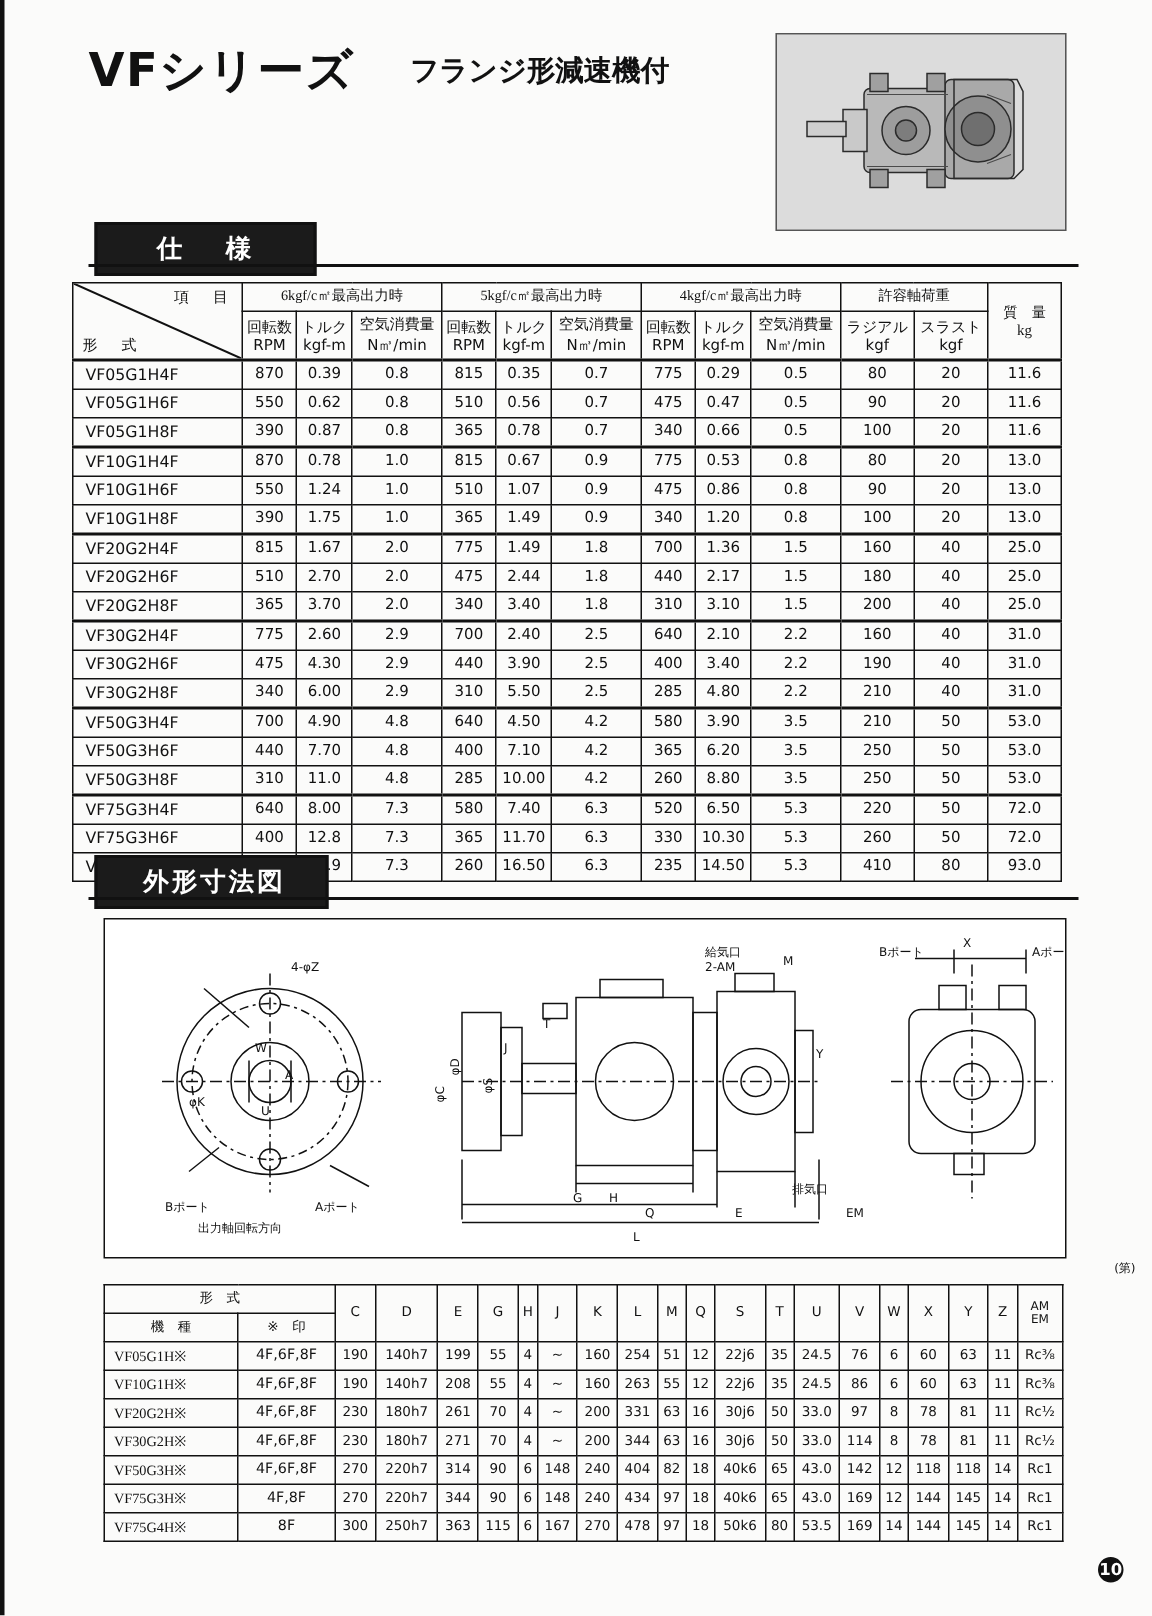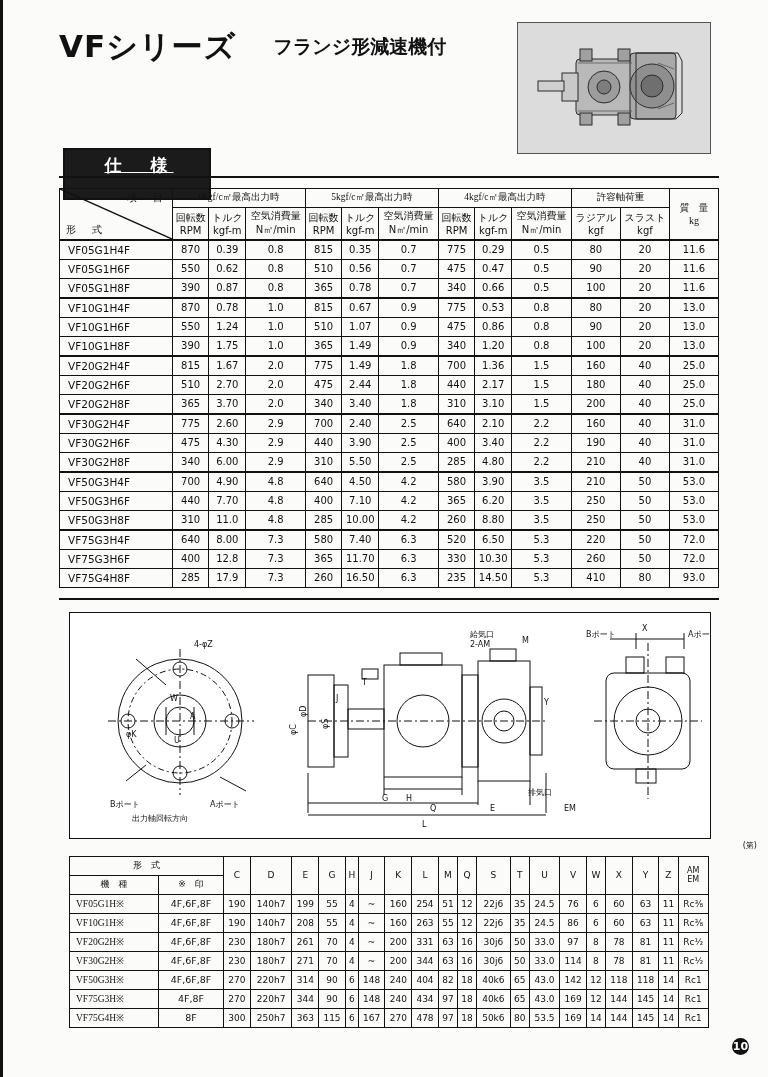--- a/index.html
+++ b/index.html
@@ -30,34 +30,33 @@
   .photo{
     position:absolute;right:8px;top:-4px;width:192px;height:130px;
     border:1px solid #555;background:#d8d8d8;overflow:hidden;
   }
   .photo svg{display:block;}
   
   .banner{
     position:absolute;
     background:#1b1b1b;color:#fff;
     font-size:17px;font-weight:bold;letter-spacing:6px;
-    padding:4px 10px 21px 14px;
+    padding:4px 10px 5px 14px;
     border:2px solid #111;
-    text-decoration:underline;
   }
   .banner.spec{left:60px;top:148px;width:148px;box-sizing:border-box;text-align:center;}
   .banner.dim{left:60px;top:570px;width:156px;box-sizing:border-box;text-align:center;letter-spacing:2px;}
   .banner-rule{position:absolute;left:56px;height:2px;background:#111;}
   .banner-rule.r1{top:176px;width:660px;}
   .banner-rule.r2{top:598px;width:660px;}
 
   
   table{border-collapse:collapse;}
   .spec-table{
-    position:absolute;left:56px;top:188px;width:660px;
+    position:absolute;left:45px;top:188px;width:660px;
     font-size:10px;
   }
   .spec-table td,.spec-table th{
     border:1px solid #111;
     text-align:center;
     padding:1px 0 2px;
     height:15px;
     font-weight:normal;
     white-space:nowrap;
   }
@@ -466,20 +465,21 @@
           <td>235</td>
           <td>14.50</td>
           <td>5.3</td>
           <td>410</td>
           <td>80</td>
           <td>93.0</td>
         </tr>
       </tbody>
   </table>
 
+  <div class="banner dim">外形寸法図</div>
   <div class="banner-rule r2"></div>
 
   <div class="dim-box">
     <svg width="640" height="225" viewBox="0 0 640 225">
       <g stroke="#111" fill="none" stroke-width="1">
 
         <circle cx="110" cy="108" r="62"></circle>
         <circle cx="110" cy="108" r="52" stroke-dasharray="6 3 2 3"></circle>
         <circle cx="110" cy="108" r="26"></circle>
         <circle cx="110" cy="108" r="14"></circle>

